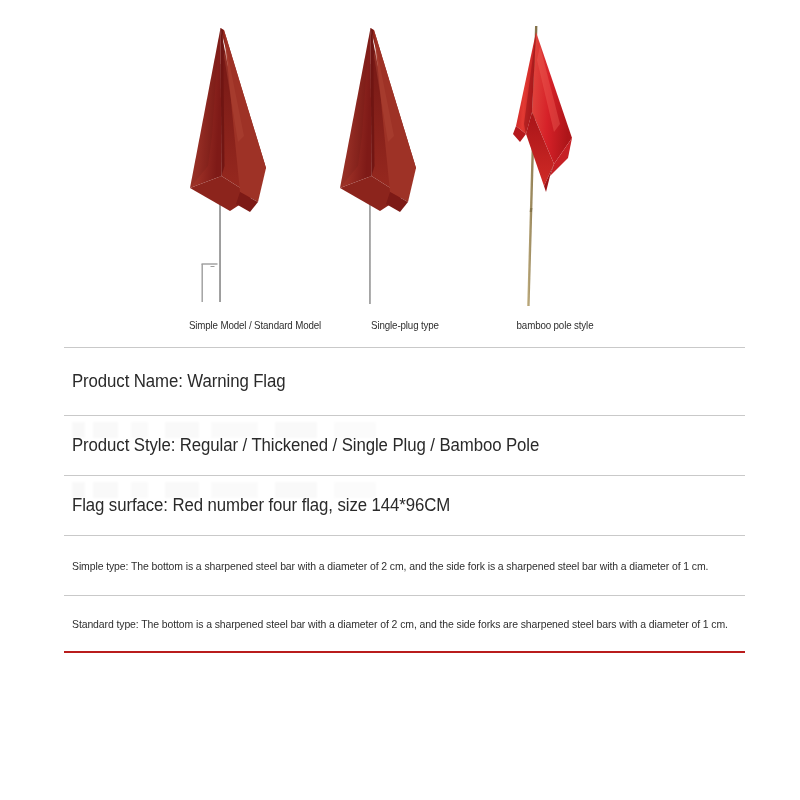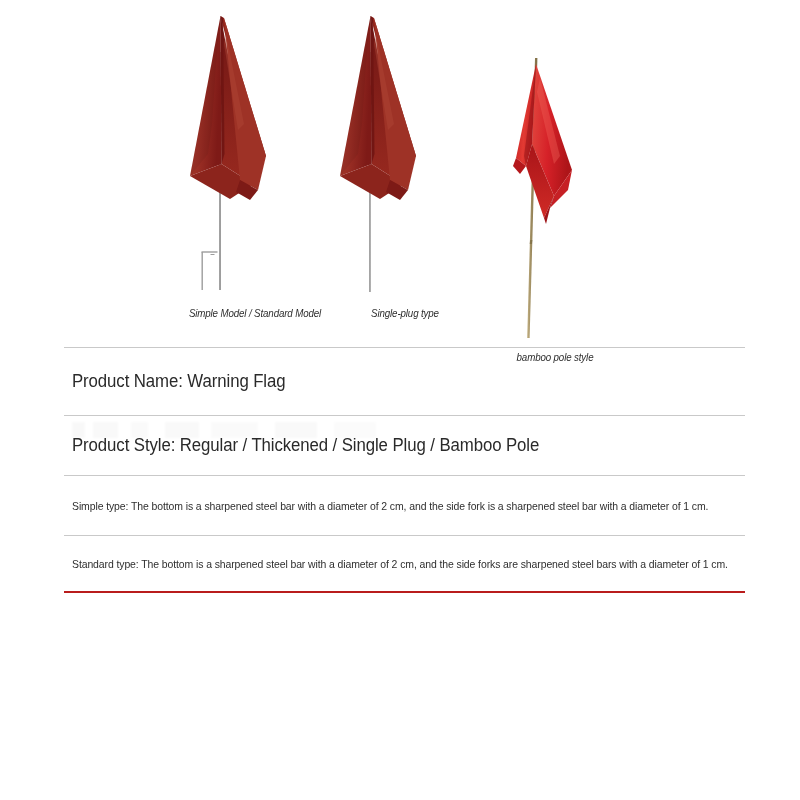--- a/index.html
+++ b/index.html
@@ -22,28 +22,27 @@
   .photo-strip {
     position: absolute;
     left: 0;
     top: 0;
     width: 800px;
     height: 330px;
   }
 
   .flag-unit {
     position: absolute;
-    top: 4px;
+    top: 16px;
     width: 150px;
     height: 330px;
-    font-style: italic;
   }
   .flag-unit.unit-a { left: 180px; }
   .flag-unit.unit-b { left: 330px; }
-  .flag-unit.unit-c { left: 480px; margin-top: 44px; }
+  .flag-unit.unit-c { left: 480px; }
 
   .flag-art {
     position: absolute;
     left: 0;
     top: 0;
     width: 150px;
     height: 300px;
   }
 
   .caption {
@@ -267,20 +266,24 @@
 
   <div class="spec-row size-lg">
     <span class="spec-text">Product Name: Warning Flag</span>
   </div>
 
   <div class="spec-row size-lg compact">
     <span class="ghost"></span>
     <span class="spec-text">Product Style: Regular / Thickened / Single Plug / Bamboo Pole</span>
   </div>
 
+  <div class="spec-row size-lg compact">
+    <span class="ghost"></span>
+    <span class="spec-text">Flag surface: Red number four flag, size 144*96CM</span>
+  </div>
 
 
 
   <div class="spec-row size-sm">
     <span class="spec-text">Simple type: The bottom is a sharpened steel bar with a diameter of 2 cm, and the side fork is a sharpened steel bar with a diameter of 1 cm.</span>
   </div>
 
   <div class="spec-row size-sm" style="height:58px">
     <span class="spec-text">Standard type: The bottom is a sharpened steel bar with a diameter of 2 cm, and the side forks are sharpened steel bars with a diameter of 1 cm.</span>
   </div>

